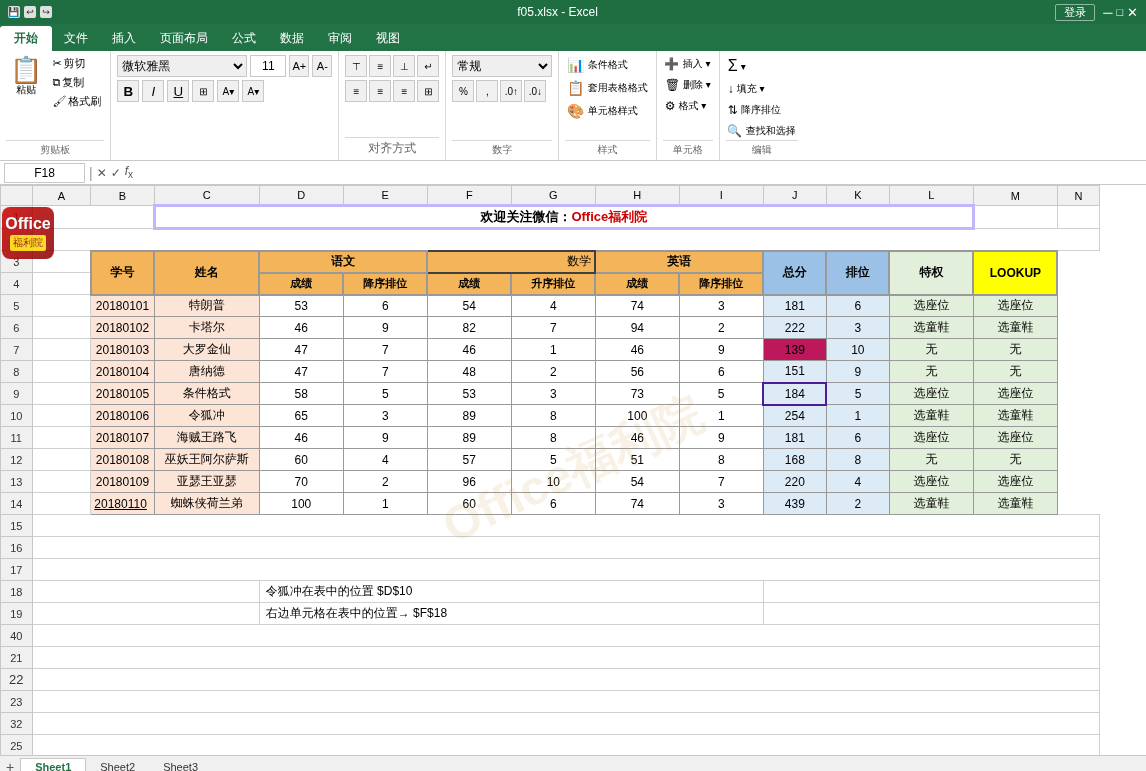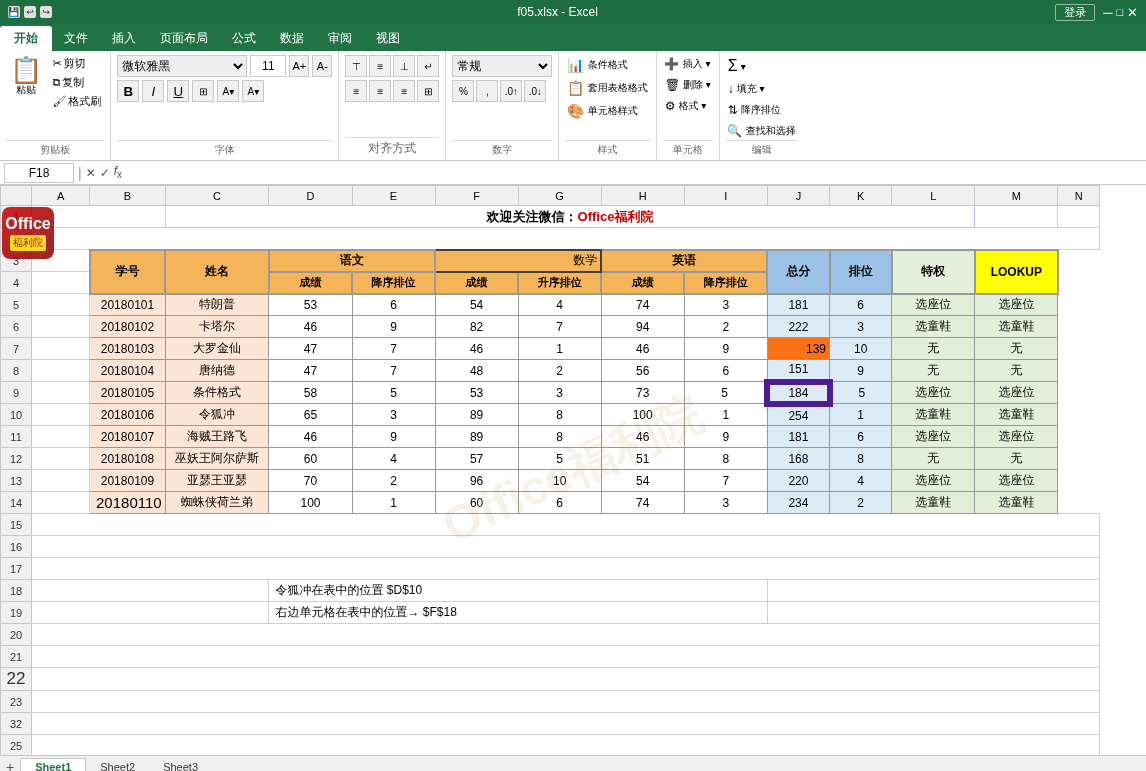--- a/index.html
+++ b/index.html
@@ -73,21 +73,20 @@
       </div>
       <div style="display:flex;gap:3px;align-items:center;">
         <button style="width:22px;height:22px;font-weight:bold;border:1px solid #c8c8c8;background:#f0f0f0;cursor:pointer;">B</button>
         <button style="width:22px;height:22px;font-style:italic;border:1px solid #c8c8c8;background:#f0f0f0;cursor:pointer;">I</button>
         <button style="width:22px;height:22px;text-decoration:underline;border:1px solid #c8c8c8;background:#f0f0f0;cursor:pointer;">U</button>
         <button style="width:22px;height:22px;border:1px solid #c8c8c8;background:#f0f0f0;cursor:pointer;font-size:10px;">⊞</button>
         <button style="width:22px;height:22px;border:1px solid #c8c8c8;background:#f0f0f0;cursor:pointer;font-size:10px;">A▾</button>
         <button style="width:22px;height:22px;border:1px solid #c8c8c8;background:#f0f0f0;cursor:pointer;font-size:10px;">A▾</button>
       </div>
     </div>
-    <div style="font-size:10px;color:#666;text-align:center;padding:2px 0 3px;border-top:1px solid #d8d8d8;">字体</div>
   </div>
 
   <div style="display:flex;flex-direction:column;border-right:1px solid #d8d8d8;padding:4px 6px 0 6px;">
     <div style="display:flex;flex-direction:column;gap:3px;flex:1;">
       <div style="display:flex;gap:2px;">
         <button style="width:22px;height:22px;border:1px solid #c8c8c8;background:#f0f0f0;cursor:pointer;font-size:10px;">⊤</button>
         <button style="width:22px;height:22px;border:1px solid #c8c8c8;background:#f0f0f0;cursor:pointer;font-size:10px;">≡</button>
         <button style="width:22px;height:22px;border:1px solid #c8c8c8;background:#f0f0f0;cursor:pointer;font-size:10px;">⊥</button>
         <button style="width:22px;height:22px;border:1px solid #c8c8c8;background:#f0f0f0;cursor:pointer;font-size:10px;">↵</button>
       </div>
@@ -169,21 +168,21 @@
       <div style="display:flex;gap:3px;align-items:center;cursor:pointer;padding:2px;">
           <span style="font-size:12px;">🔍</span>
           <span style="font-size:10px;">查找和选择</span>
         </div>
     </div>
     <div style="font-size:10px;color:#666;text-align:center;padding:2px 0 3px;border-top:1px solid #d8d8d8;">编辑</div>
   </div>
 </div>
 
 <div style="display:flex;align-items:center;border-bottom:1px solid #c8c8c8;background:#fff;height:24px;padding:0 4px;gap:4px;">
-  <input type="text" value="F18" style="width: 70px; border: 1px solid rgb(200, 200, 200); font-size: 12px; padding: 1px 4px; text-align: center; height: 20px;">
+  <input type="text" value="F18" style="width: 81px; border: 1px solid rgb(200, 200, 200); font-size: 12px; padding: 1px 4px; text-align: center; height: 20px;">
   <span style="color:#999;font-size:14px;">|</span>
   <span style="color:#555;font-size:12px;cursor:pointer;">✕</span>
   <span style="color:#555;font-size:12px;cursor:pointer;">✓</span>
   <span style="color:#555;font-size:12px;cursor:pointer;"><i>f</i><sub>x</sub></span>
   <input type="text" value="" style="flex: 1 1 0%; border: none; outline: none; font-size: 12px; padding: 1px 4px; height: 20px;">
 </div>
 
 <div style="display:flex;flex-direction:column;height:calc(771px - 24px - 27px - 82px - 24px - 22px - 22px);">
   <div style="overflow:auto;flex:1;position:relative;">
 
@@ -230,21 +229,21 @@
         <th style="background:#f0f0f0;border:1px solid #c8c8c8;height:20px;font-size:11px;font-weight:normal;text-align:center;">J</th>
         <th style="background:#f0f0f0;border:1px solid #c8c8c8;height:20px;font-size:11px;font-weight:normal;text-align:center;">K</th>
         <th style="background:#f0f0f0;border:1px solid #c8c8c8;height:20px;font-size:11px;font-weight:normal;text-align:center;">L</th>
         <th style="background:#f0f0f0;border:1px solid #c8c8c8;height:20px;font-size:11px;font-weight:normal;text-align:center;">M</th>
         <th style="background:#f0f0f0;border:1px solid #c8c8c8;height:20px;font-size:11px;font-weight:normal;text-align:center;">N</th>
       </tr>
 
       <tr>
         <td style="background:#f0f0f0;border:1px solid #c8c8c8;text-align:center;font-size:11px;color:#333;">1</td>
         <td colspan="2" style="border:1px solid #d0d0d0;height:22px;"></td>
-        <td colspan="10" style="border:1px solid #c4b5fd;height:22px;text-align:center;font-size:13px;font-weight:bold;">
+        <td colspan="10" style="border:3px solid #c4b5fd;height:22px;text-align:center;font-size:13px;font-weight:bold;">
           <span>欢迎关注微信：</span><span style="color:#c00;">Office福利院</span>
         </td>
         <td style="border:1px solid #d0d0d0;"></td>
         <td style="border:1px solid #d0d0d0;"></td>
       </tr>
 
       <tr>
         <td style="background:#f0f0f0;border:1px solid #c8c8c8;text-align:center;font-size:11px;color:#333;height:22px;">2</td>
         <td colspan="14" style="border:1px solid #d0d0d0;height:22px;"></td>
       </tr>
@@ -310,21 +309,21 @@
         <td style="background:#f0f0f0;border:1px solid #c8c8c8;text-align:center;font-size:11px;color:#333;height:22px;">7</td>
         <td style="border:1px solid #d0d0d0;"></td>
         <td style="background:#FCE4D6;border:1px solid #999;text-align:center;font-size:12px;">20180103</td>
         <td style="background:#FCE4D6;border:1px solid #999;text-align:center;font-size:12px;">大罗金仙</td>
         <td style="background:#fff;border:1px solid #999;text-align:center;font-size:12px;">47</td>
         <td style="background:#fff;border:1px solid #999;text-align:center;font-size:12px;">7</td>
         <td style="background:#fff;border:1px solid #999;text-align:center;font-size:12px;">46</td>
         <td style="background:#fff;border:1px solid #999;text-align:center;font-size:12px;">1</td>
         <td style="background:#fff;border:1px solid #999;text-align:center;font-size:12px;">46</td>
         <td style="background:#fff;border:1px solid #999;text-align:center;font-size:12px;">9</td>
-        <td style="background:#f97316;border:1px solid #999;text-align:right;font-size:12px;">139</td>
+        <td style="background:#be185d;border:1px solid #999;text-align:center;font-size:12px;">139</td>
         <td style="background:#DDEBF7;border:1px solid #999;text-align:center;font-size:12px;">10</td>
         <td style="background:#E2EFDA;border:1px solid #999;text-align:center;font-size:12px;">无</td>
         <td style="background:#E2EFDA;border:1px solid #999;text-align:center;font-size:12px;">无</td>
       </tr>
       <tr>
         <td style="background:#f0f0f0;border:1px solid #c8c8c8;text-align:center;font-size:11px;color:#333;height:22px;">8</td>
         <td style="border:1px solid #d0d0d0;"></td>
         <td style="background:#FCE4D6;border:1px solid #999;text-align:center;font-size:12px;">20180104</td>
         <td style="background:#FCE4D6;border:1px solid #999;text-align:center;font-size:12px;">唐纳德</td>
         <td style="background:#fff;border:1px solid #999;text-align:center;font-size:12px;">47</td>
@@ -342,21 +341,21 @@
         <td style="background:#f0f0f0;border:1px solid #c8c8c8;text-align:center;font-size:11px;color:#333;height:22px;">9</td>
         <td style="border:1px solid #d0d0d0;"></td>
         <td style="background:#FCE4D6;border:1px solid #999;text-align:center;font-size:12px;">20180105</td>
         <td style="background:#FCE4D6;border:1px solid #999;text-align:center;font-size:12px;">条件格式</td>
         <td style="background:#fff;border:1px solid #999;text-align:center;font-size:12px;">58</td>
         <td style="background:#fff;border:1px solid #999;text-align:center;font-size:12px;">5</td>
         <td style="background:#fff;border:1px solid #999;text-align:center;font-size:12px;">53</td>
         <td style="background:#fff;border:1px solid #999;text-align:center;font-size:12px;">3</td>
         <td style="background:#fff;border:1px solid #999;text-align:center;font-size:12px;margin-left:16px;">73</td>
         <td style="background:#fff;border:1px solid #999;text-align:center;font-size:12px;">5</td>
-        <td style="background:#DDEBF7;border:6px solid #4c1d95;text-align:center;font-size:12px;">184</td>
+        <td style="background:#DDEBF7;border:2px solid #4c1d95;text-align:center;font-size:12px;">184</td>
         <td style="background:#DDEBF7;border:1px solid #999;text-align:center;font-size:12px;">5</td>
         <td style="background:#E2EFDA;border:1px solid #999;text-align:center;font-size:12px;">选座位</td>
         <td style="background:#E2EFDA;border:1px solid #999;text-align:center;font-size:12px;">选座位</td>
       </tr>
       <tr>
         <td style="background:#f0f0f0;border:1px solid #c8c8c8;text-align:center;font-size:11px;color:#333;height:22px;">10</td>
         <td style="border:1px solid #d0d0d0;"></td>
         <td style="background:#FCE4D6;border:1px solid #999;text-align:center;font-size:12px;">20180106</td>
         <td style="background:#FCE4D6;border:1px solid #999;text-align:center;font-size:12px;">令狐冲</td>
         <td style="background:#fff;border:1px solid #999;text-align:center;font-size:12px;">65</td>
@@ -414,29 +413,29 @@
         <td style="background:#fff;border:1px solid #999;text-align:center;font-size:12px;">54</td>
         <td style="background:#fff;border:1px solid #999;text-align:center;font-size:12px;">7</td>
         <td style="background:#DDEBF7;border:1px solid #999;text-align:center;font-size:12px;">220</td>
         <td style="background:#DDEBF7;border:1px solid #999;text-align:center;font-size:12px;">4</td>
         <td style="background:#E2EFDA;border:1px solid #999;text-align:center;font-size:12px;">选座位</td>
         <td style="background:#E2EFDA;border:1px solid #999;text-align:center;font-size:12px;">选座位</td>
       </tr>
       <tr>
         <td style="background:#f0f0f0;border:1px solid #c8c8c8;text-align:center;font-size:11px;color:#333;height:22px;">14</td>
         <td style="border:1px solid #d0d0d0;"></td>
-        <td style="background:#FCE4D6;border:1px solid #999;text-align:right;font-size:15px;">20180110</td>
+        <td style="background:#FCE4D6;border:1px solid #999;text-align:left;font-size:12px;text-decoration:underline;">20180110</td>
         <td style="background:#FCE4D6;border:1px solid #999;text-align:center;font-size:12px;">蜘蛛侠荷兰弟</td>
         <td style="background:#fff;border:1px solid #999;text-align:center;font-size:12px;">100</td>
         <td style="background:#fff;border:1px solid #999;text-align:center;font-size:12px;">1</td>
         <td style="background:#fff;border:1px solid #999;text-align:center;font-size:12px;">60</td>
         <td style="background:#fff;border:1px solid #999;text-align:center;font-size:12px;">6</td>
         <td style="background:#fff;border:1px solid #999;text-align:center;font-size:12px;">74</td>
         <td style="background:#fff;border:1px solid #999;text-align:center;font-size:12px;">3</td>
-        <td style="background:#DDEBF7;border:1px solid #999;text-align:center;font-size:12px;">234</td>
+        <td style="background:#DDEBF7;border:1px solid #999;text-align:center;font-size:12px;">439</td>
         <td style="background:#DDEBF7;border:1px solid #999;text-align:center;font-size:12px;">2</td>
         <td style="background:#E2EFDA;border:1px solid #999;text-align:center;font-size:12px;">选童鞋</td>
         <td style="background:#E2EFDA;border:1px solid #999;text-align:center;font-size:12px;">选童鞋</td>
       </tr>
 
       <tr>
         <td style="background:#f0f0f0;border:1px solid #c8c8c8;text-align:center;font-size:11px;color:#333;height:22px;">15</td>
         <td colspan="14" style="border:1px solid #d0d0d0;height:22px;"></td>
       </tr>
       <tr>
@@ -456,29 +455,29 @@
       </tr>
 
       <tr>
         <td style="background:#f0f0f0;border:1px solid #c8c8c8;text-align:center;font-size:11px;color:#333;height:22px;">19</td>
         <td colspan="3" style="border:1px solid #d0d0d0;height:22px;"></td>
         <td colspan="6" style="border:1px solid #d0d0d0;height:22px;font-size:12px;padding-left:6px;">右边单元格在表中的位置→  $F$18</td>
         <td colspan="5" style="border:1px solid #d0d0d0;height:22px;"></td>
       </tr>
 
       <tr>
-            <td style="background:#f0f0f0;border:1px solid #c8c8c8;text-align:center;font-size:11px;color:#333;height:22px;">20</td>
+            <td style="background:#f0f0f0;border:1px solid #c8c8c8;text-align:center;font-size:11px;color:#333;height:22px;">40</td>
             <td colspan="14" style="border:1px solid #d0d0d0;"></td>
           </tr>
       <tr>
             <td style="background:#f0f0f0;border:1px solid #c8c8c8;text-align:center;font-size:11px;color:#333;height:22px;">21</td>
             <td colspan="14" style="border:1px solid #d0d0d0;"></td>
           </tr>
       <tr>
-            <td style="background:#f0f0f0;border:1px solid #c8c8c8;text-align:center;font-size:17px;color:#333;height:22px;">22</td>
+            <td style="background:#f0f0f0;border:1px solid #c8c8c8;text-align:center;font-size:13px;color:#333;height:22px;">22</td>
             <td colspan="14" style="border:1px solid #d0d0d0;"></td>
           </tr>
       <tr>
             <td style="background:#f0f0f0;border:1px solid #c8c8c8;text-align:center;font-size:11px;color:#333;height:22px;">23</td>
             <td colspan="14" style="border:1px solid #d0d0d0;"></td>
           </tr>
       <tr>
             <td style="background:#f0f0f0;border:1px solid #c8c8c8;text-align:center;font-size:11px;color:#333;height:22px;">32</td>
             <td colspan="14" style="border:1px solid #d0d0d0;"></td>
           </tr>

